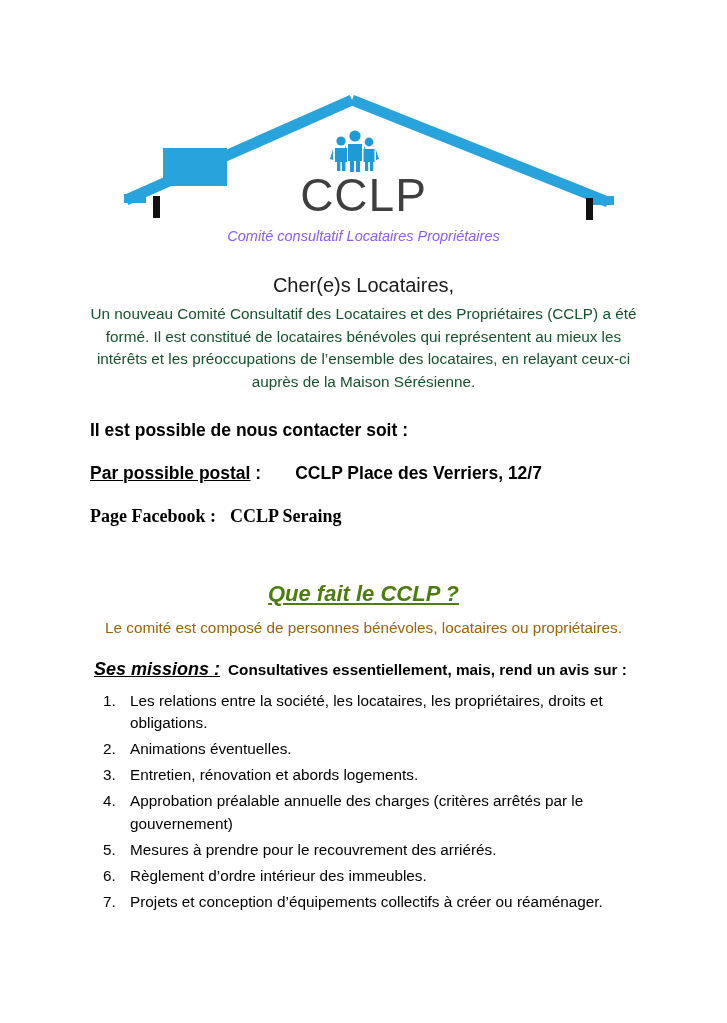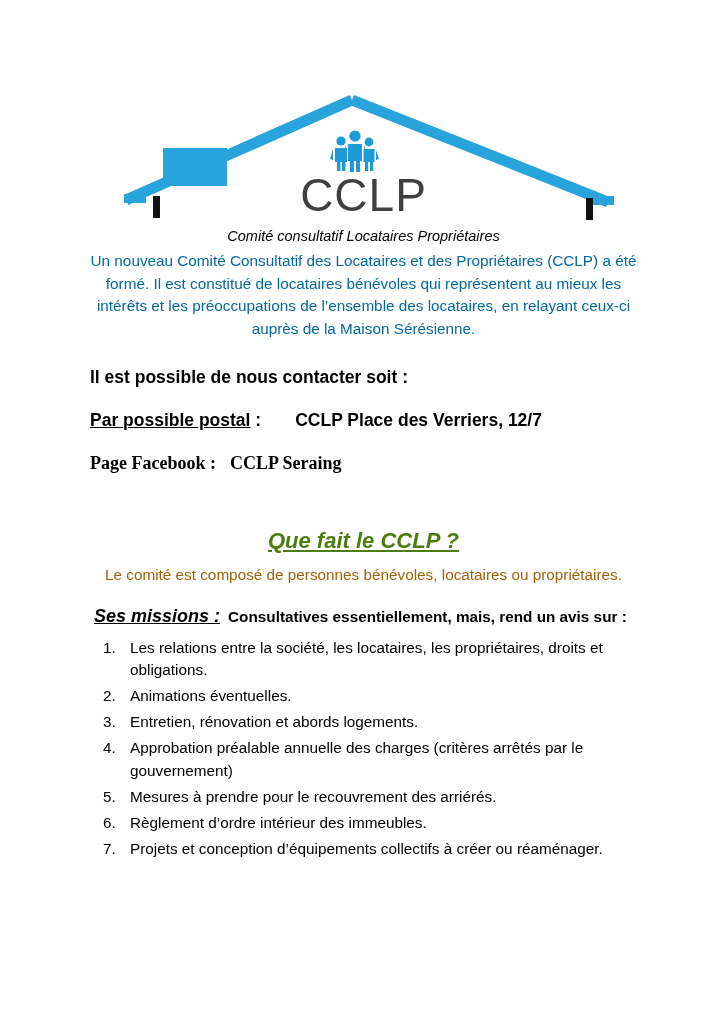--- a/index.html
+++ b/index.html
@@ -46,40 +46,40 @@
     font-weight: 400;
   }
   .logo-sub {
     position: absolute;
     left: 0;
     top: 228px;
     width: 727px;
     text-align: center;
     font-size: 14.5px;
     font-style: italic;
-    color: #000000;
+    color: #8b5cf6;
   }
 
   
   .content {
     padding: 0 86px 0 86px;
   }
   .greeting {
     text-align: center;
     font-size: 20px;
     margin: 24px 0 6px 0;
     color: #1a1a1a;
     font-weight: 400;
   }
   .intro {
     font-size: 15.3px;
     line-height: 1.48;
     text-align: center;
     margin: 0 0 4px 0;
-    color: #0369a1;
+    color: #14532d;
   }
   .contact-head {
     font-size: 17.5px;
     font-weight: bold;
     margin: 26px 0 0 0;
     padding-left: 4px;
   }
   .contact-row {
     font-size: 17.5px;
     font-weight: bold;
@@ -196,20 +196,21 @@
         <rect x="365" y="162" width="3.2" height="9"></rect>
         <rect x="370" y="162" width="3.2" height="9"></rect>
       </g>
     </svg>
     <div class="logo-word">CCLP</div>
     <div class="logo-sub">Comité consultatif Locataires Propriétaires</div>
   </div>
 
   <div class="content">
 
+    <div class="greeting">Cher(e)s Locataires,</div>
 
     <p class="intro">Un nouveau Comité Consultatif des Locataires et des Propriétaires (CCLP) a été formé. Il est constitué de locataires bénévoles qui représentent au mieux les intérêts et les préoccupations de l’ensemble des locataires, en relayant ceux-ci auprès de la Maison Sérésienne.</p>
 
     <div class="contact-head">Il est possible de nous contacter soit :</div>
 
     <div class="contact-row">
       <span class="u">Par possible postal</span><span> :</span><span class="contact-val">CCLP  Place des Verriers, 12/7</span>
     </div>
 
     <div class="fb-row">

